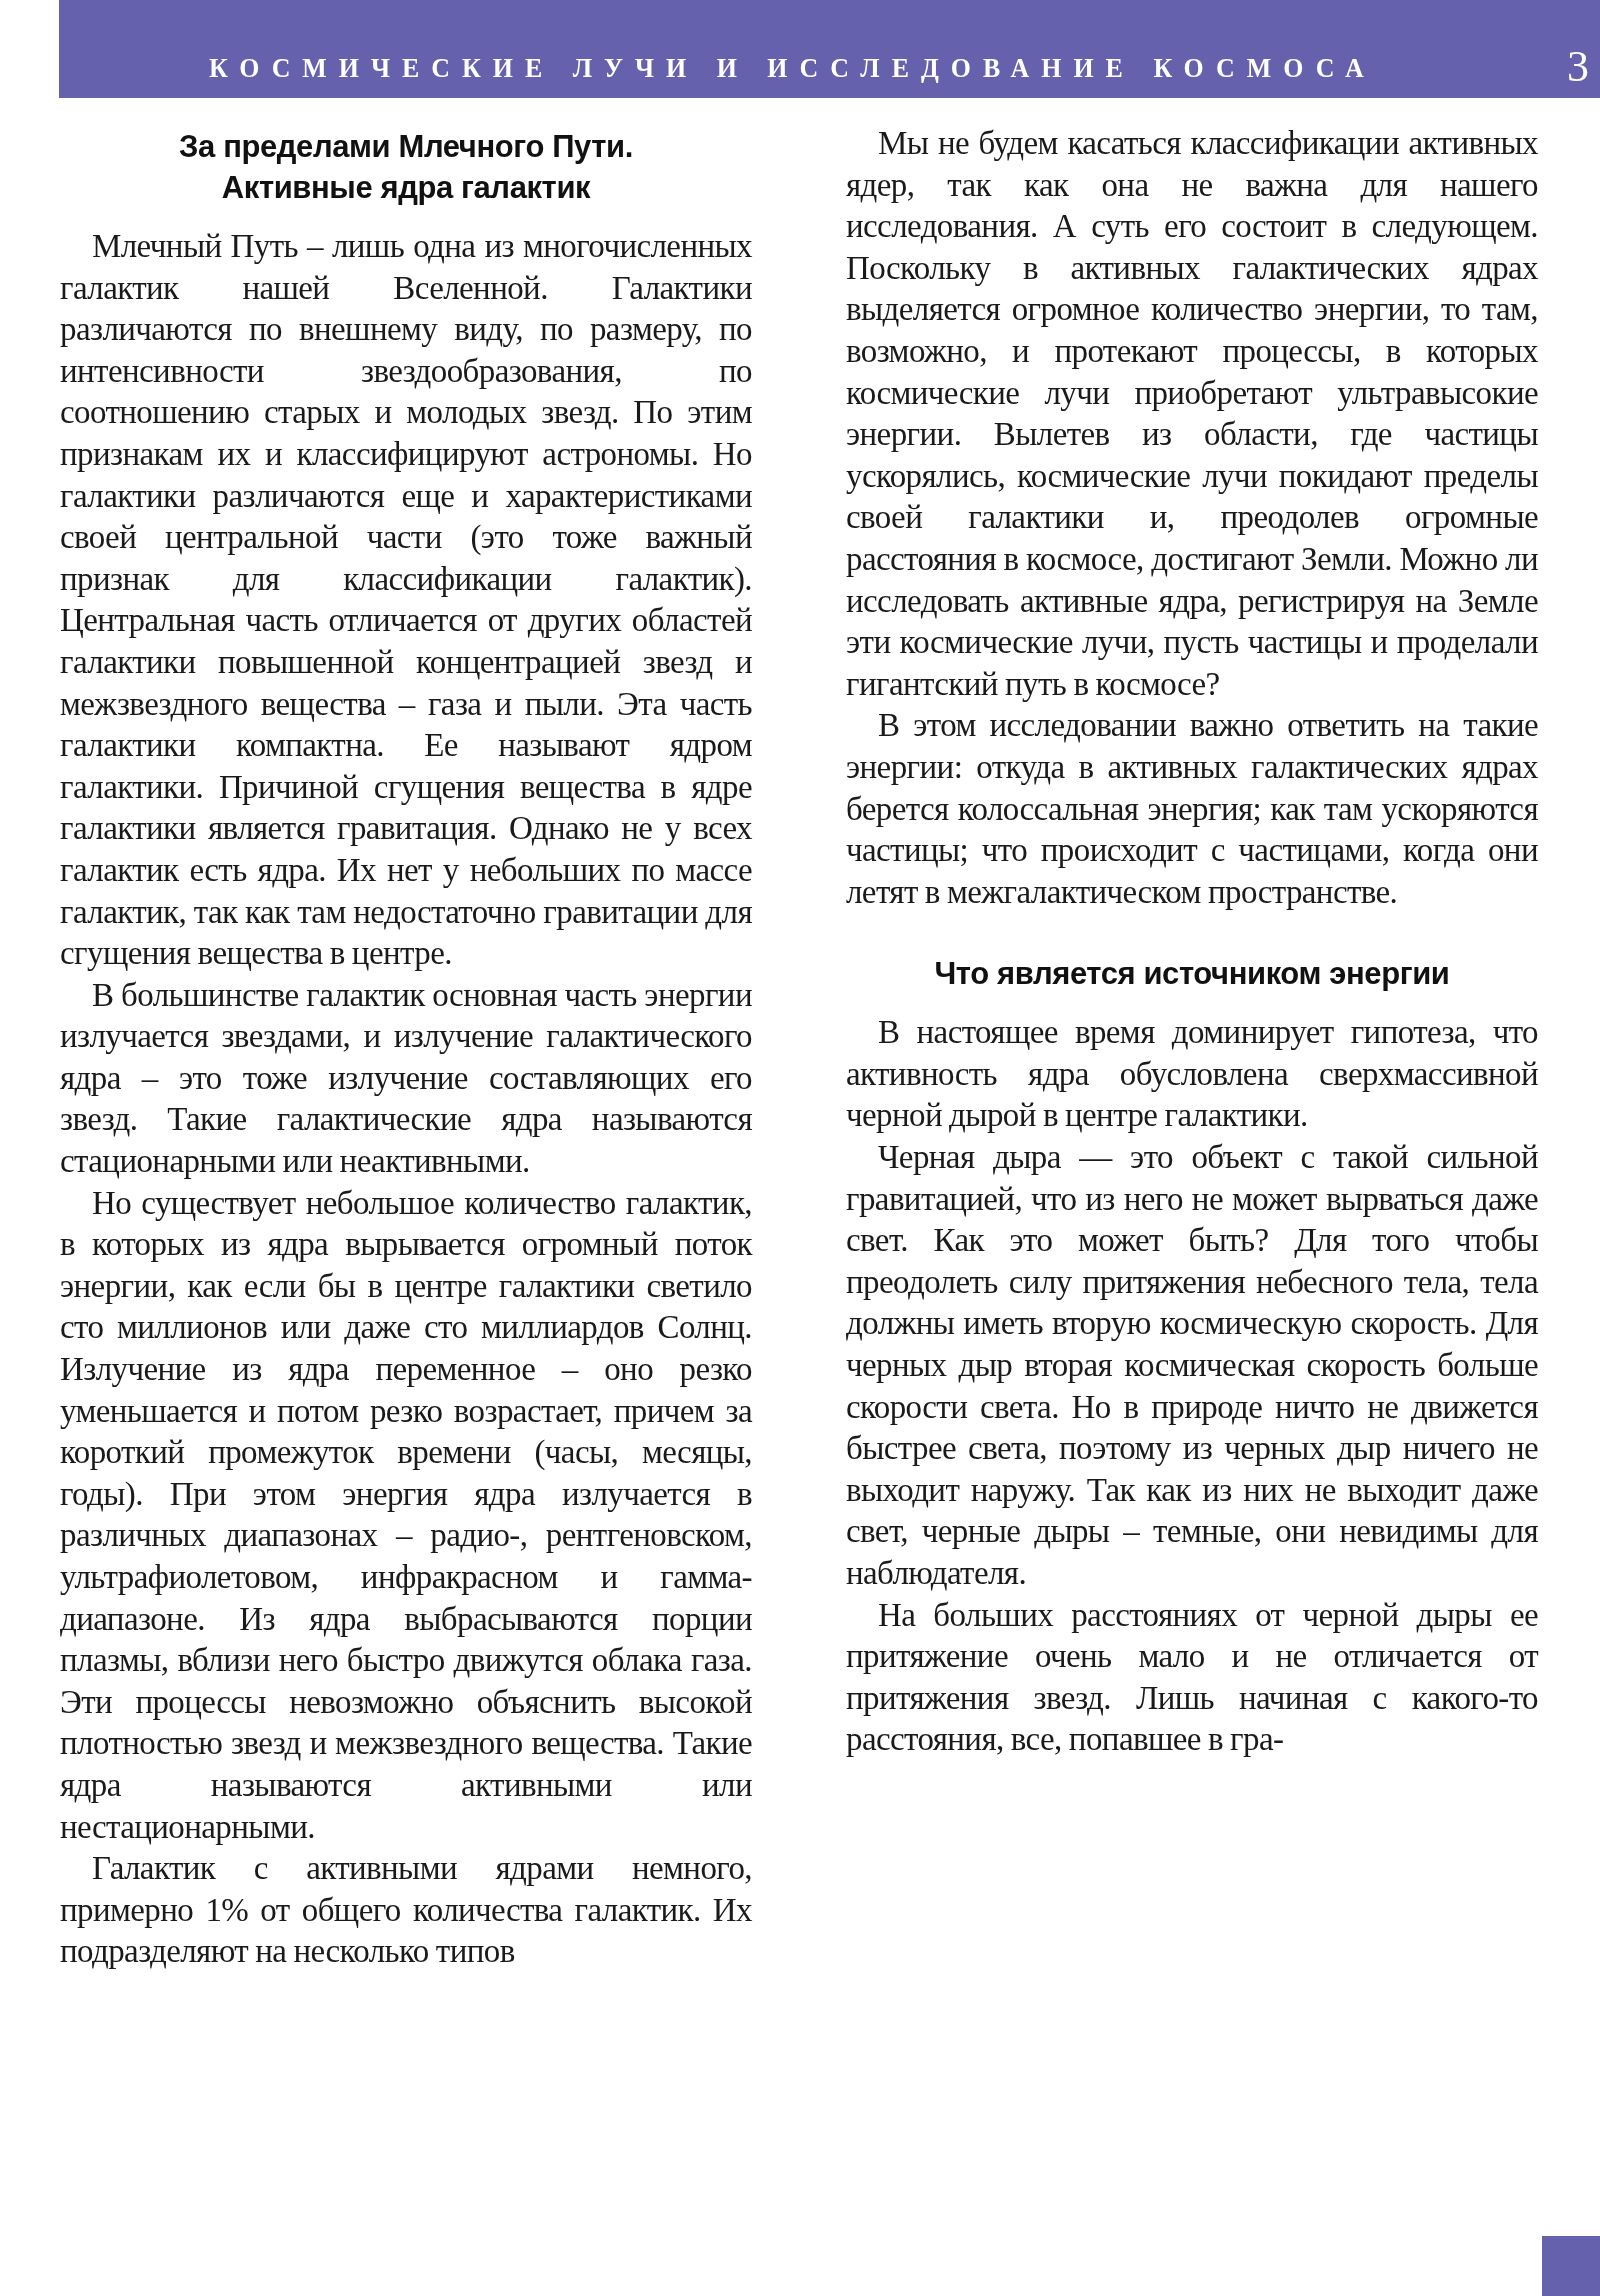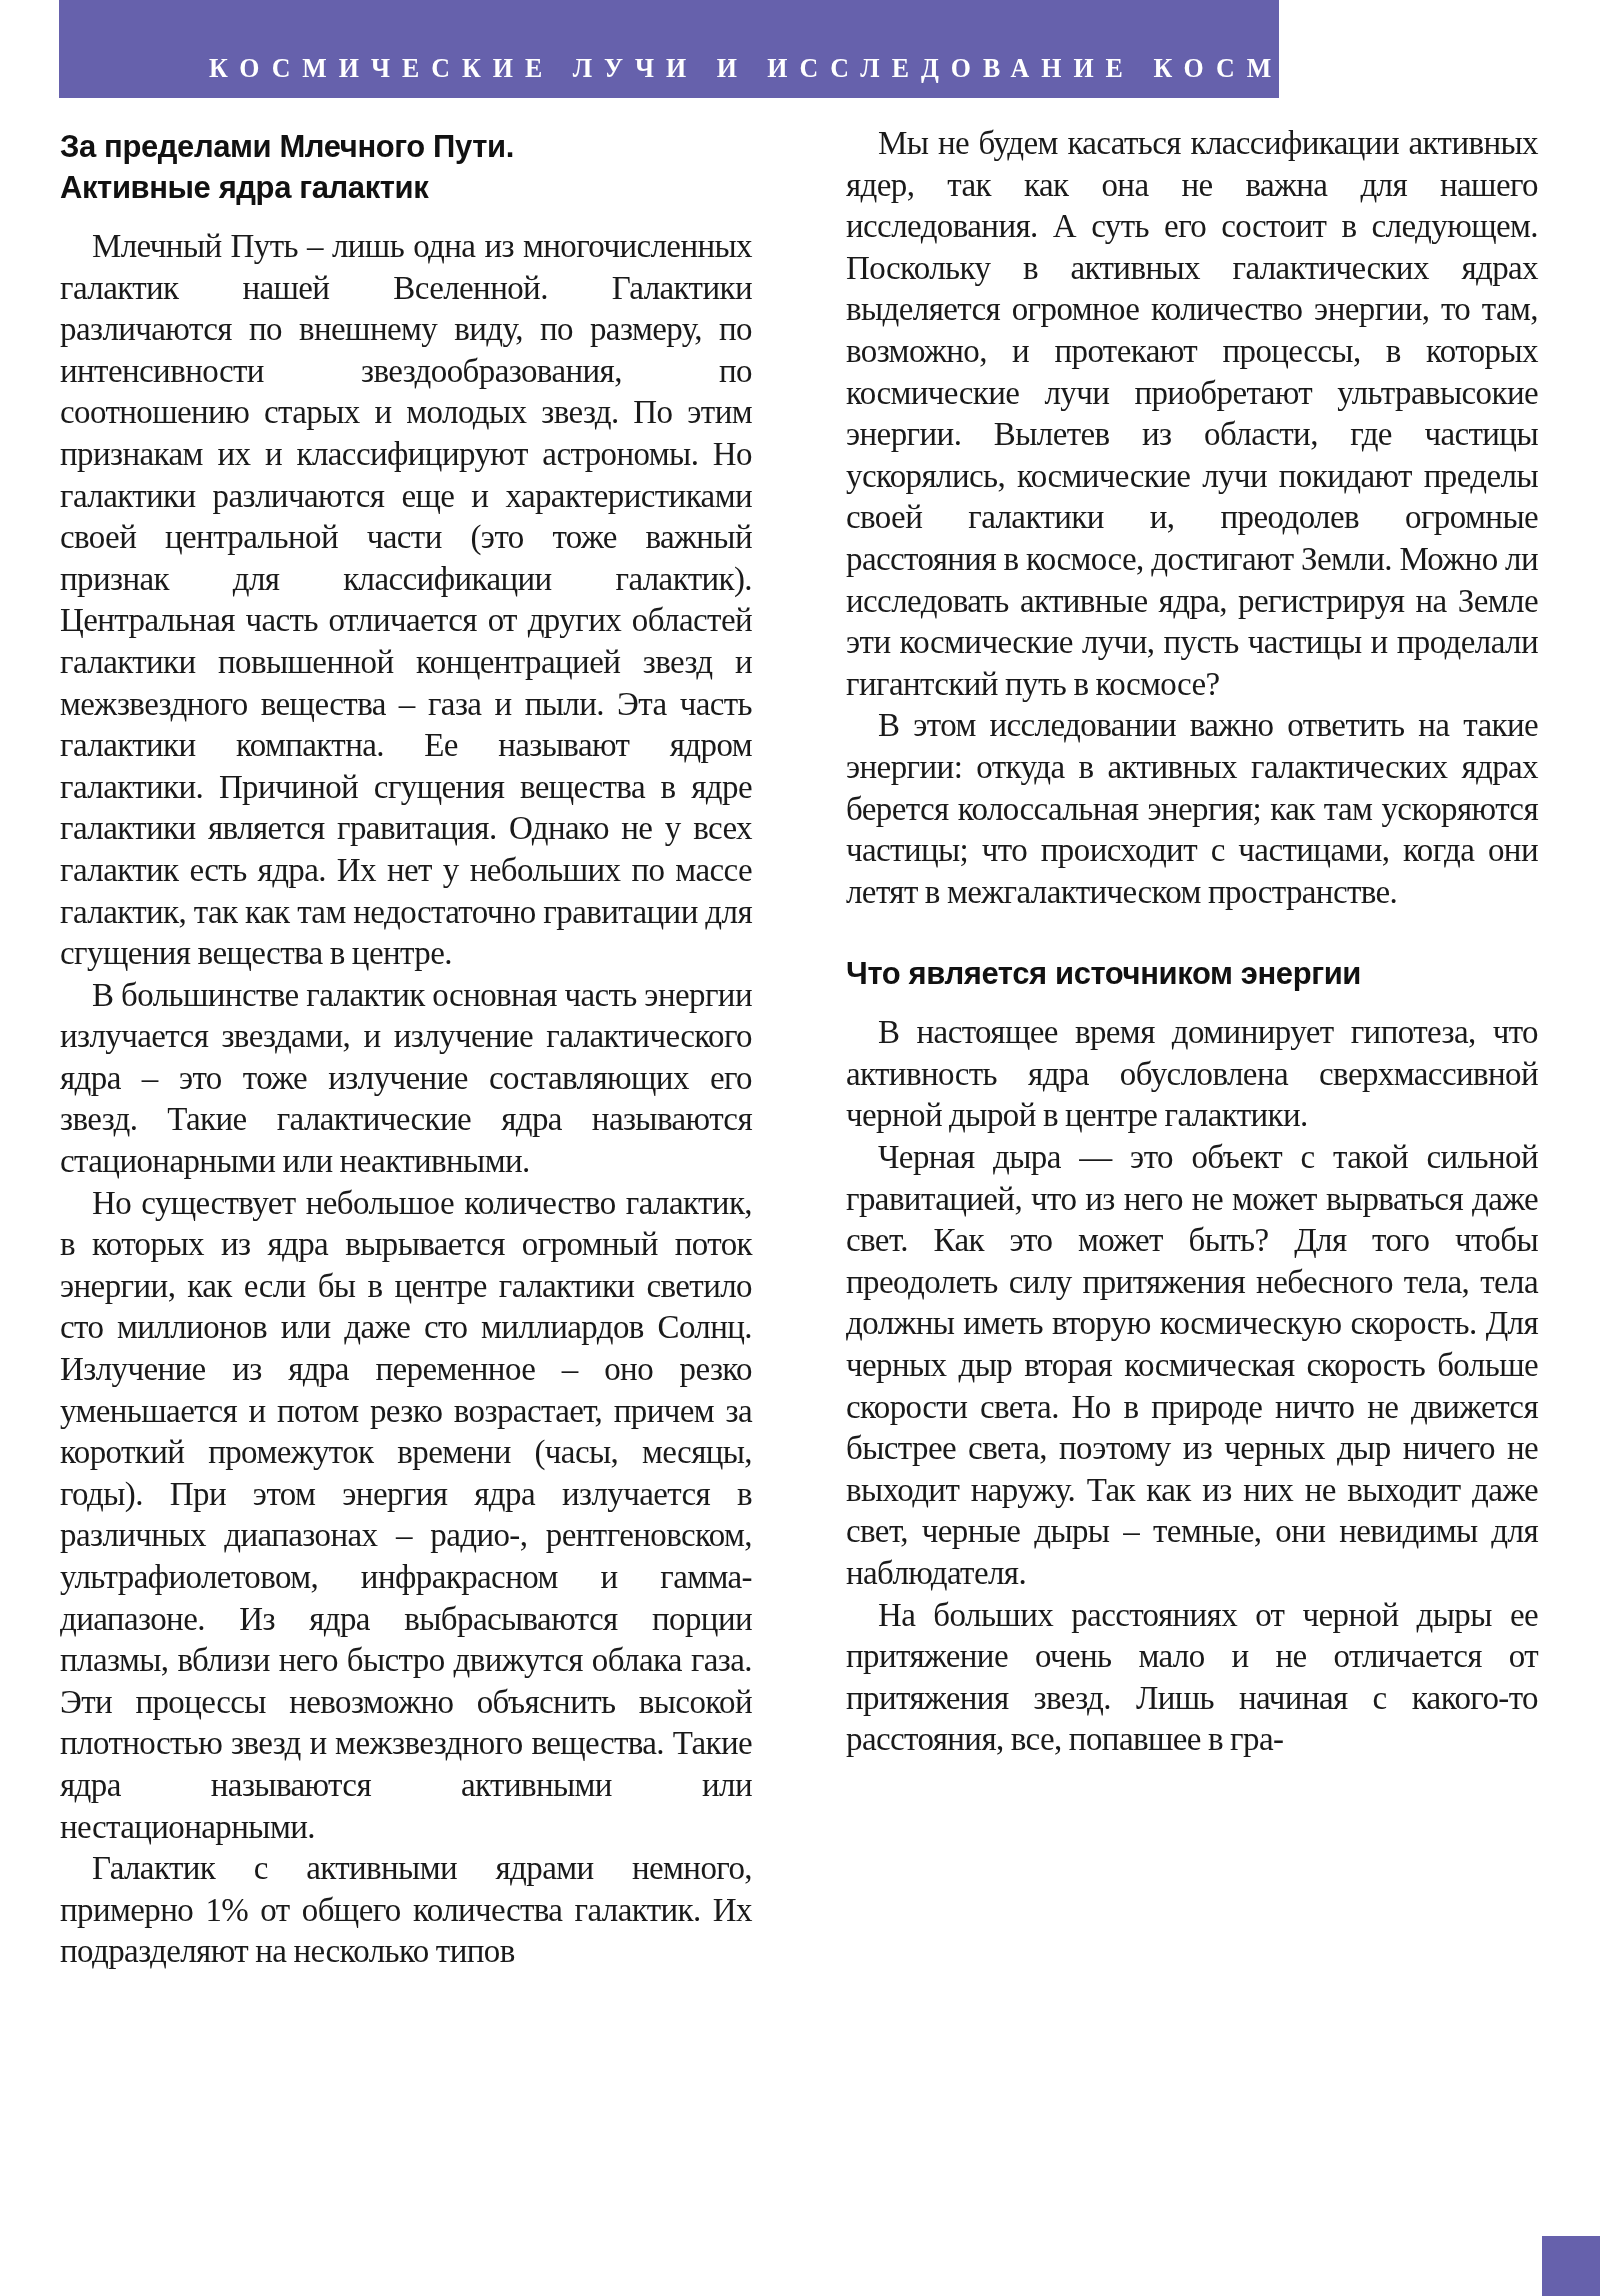--- a/index.html
+++ b/index.html
@@ -1,18 +1,18 @@
 <!DOCTYPE html>
 <html><head>
 <meta charset="utf-8">
 <style>
   html, body { margin: 0; padding: 0; background: #ffffff; }
   body { width: 1600px; height: 2296px; position: relative; overflow: hidden; }
   .header-band {
-    position: absolute; left: 59px; top: 0; width: 1220px; height: 98px;
+    position: absolute; left: 59px; top: 0; width: 1541px; height: 98px;
     background: #6661ac;
   }
   .running-title {
     position: absolute; left: 150px; top: 52px; width: 1240px;
     font-family: "Liberation Serif", "DejaVu Serif", serif;
     font-size: 27px; font-weight: bold; color: #ffffff;
     letter-spacing: 12.5px; line-height: 32px; white-space: nowrap;
     transform: scaleX(0.96); transform-origin: left center;
   }
   .page-number {
@@ -23,21 +23,21 @@
   .column {
     position: absolute; top: 124px;
     font-family: "Liberation Serif", "DejaVu Serif", serif;
     font-size: 33px; line-height: 41.6px; color: #1a1a1a;
   }
   .col-left { left: 60px; width: 692px; }
   .col-right { left: 846px; width: 692px; top: 123px; }
   .heading {
     font-family: "Liberation Sans", "DejaVu Sans", sans-serif;
     font-weight: bold; font-size: 31px; line-height: 41px;
-    text-align: left; color: #111111; margin: 0; letter-spacing: -0.4px;
+    text-align: center; color: #111111; margin: 0; letter-spacing: -0.4px;
   }
   .heading-left { margin-top: 2px; margin-bottom: 18px; }
   .heading-right { margin-top: 40px; margin-bottom: 18px; }
   .para {
     margin: 0; text-align: justify; text-indent: 32px;
     hyphens: manual; word-spacing: -0.5px; letter-spacing: -0.6px;
   }
   .para.noindent { text-indent: 0; }
   .corner-block {
     position: absolute; left: 1542px; top: 2236px; width: 58px; height: 60px;

